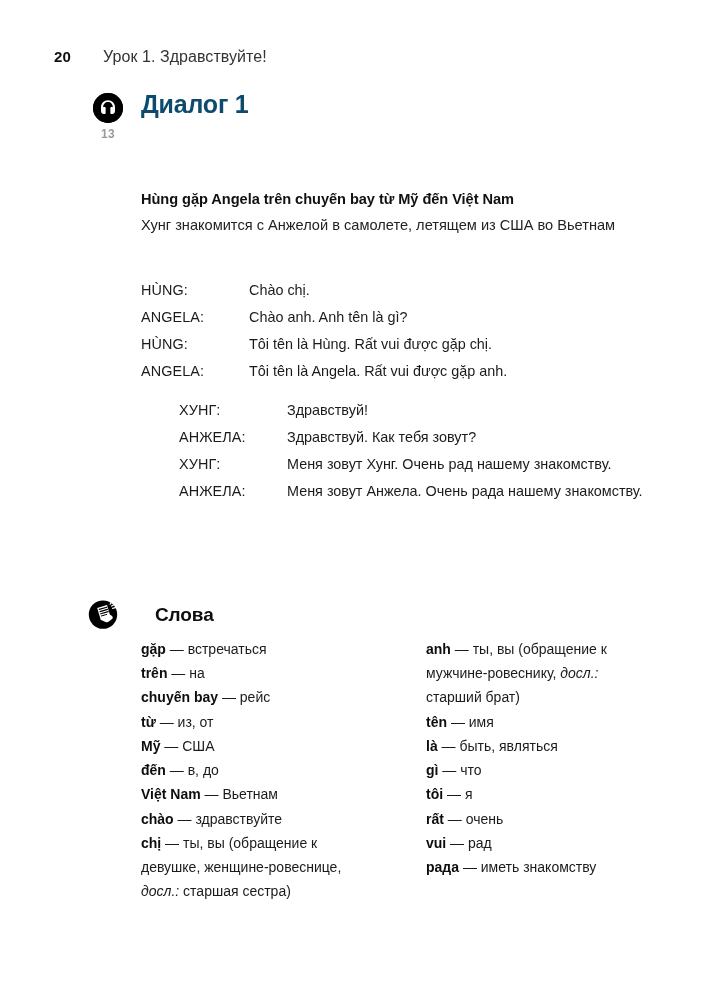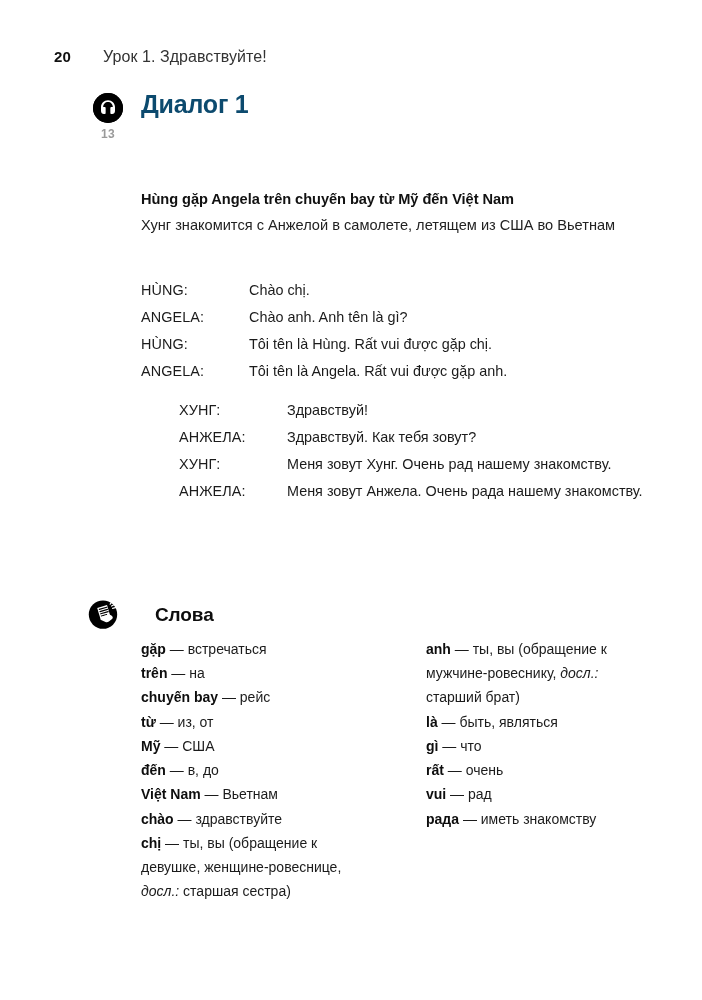--- a/index.html
+++ b/index.html
@@ -280,21 +280,23 @@
         <div class="vocab-item"><span class="term">chuyến bay</span><span class="dash"> — </span><span>рейс</span></div>
         <div class="vocab-item"><span class="term">từ</span><span class="dash"> — </span><span>из, от</span></div>
         <div class="vocab-item"><span class="term">Mỹ</span><span class="dash"> — </span><span>США</span></div>
         <div class="vocab-item"><span class="term">đến</span><span class="dash"> — </span><span>в, до</span></div>
         <div class="vocab-item"><span class="term">Việt Nam</span><span class="dash"> — </span><span>Вьетнам</span></div>
         <div class="vocab-item"><span class="term">chào</span><span class="dash"> — </span><span>здравствуйте</span></div>
         <div class="vocab-item"><span class="term">chị</span><span class="dash"> — </span><span>ты, вы (обращение к девушке, женщине-ровеснице, </span><i>досл.:</i><span> старшая сестра)</span></div>
       </div>
       <div class="vocab-col">
         <div class="vocab-item"><span class="term">anh</span><span class="dash"> — </span><span>ты, вы (обращение к мужчине-ровеснику, </span><i>досл.:</i><span> старший брат)</span></div>
+        <div class="vocab-item"><span class="term">tên</span><span class="dash"> — </span><span>имя</span></div>
         <div class="vocab-item"><span class="term">là</span><span class="dash"> — </span><span>быть, являться</span></div>
         <div class="vocab-item"><span class="term">gì</span><span class="dash"> — </span><span>что</span></div>
+        <div class="vocab-item"><span class="term">tôi</span><span class="dash"> — </span><span>я</span></div>
         <div class="vocab-item"><span class="term">rất</span><span class="dash"> — </span><span>очень</span></div>
         <div class="vocab-item"><span class="term">vui</span><span class="dash"> — </span><span>рад</span></div>
         <div class="vocab-item"><span class="term">рада</span><span class="dash"> — </span><span>иметь знакомству</span></div>
       </div>
     </div>
 
 </div>
 
 </body></html>

